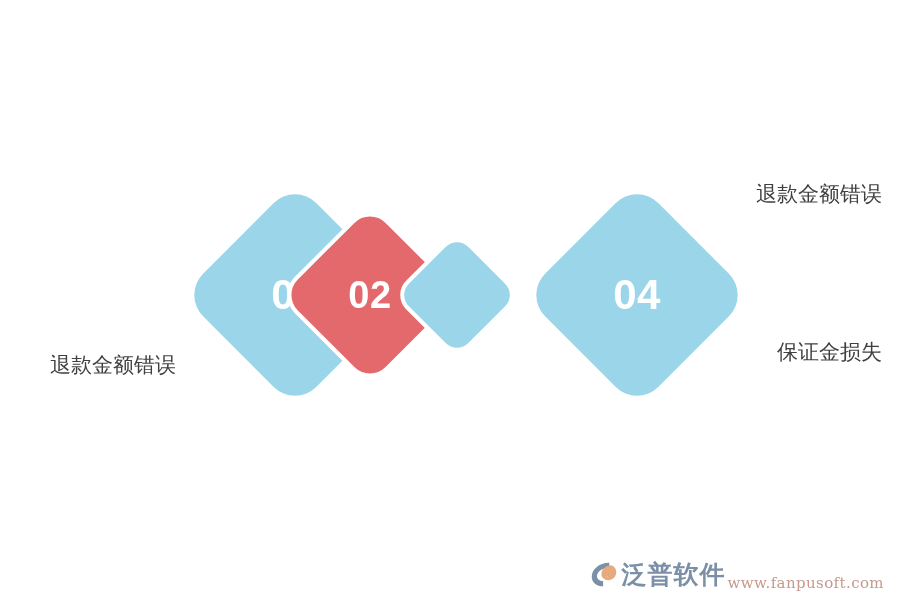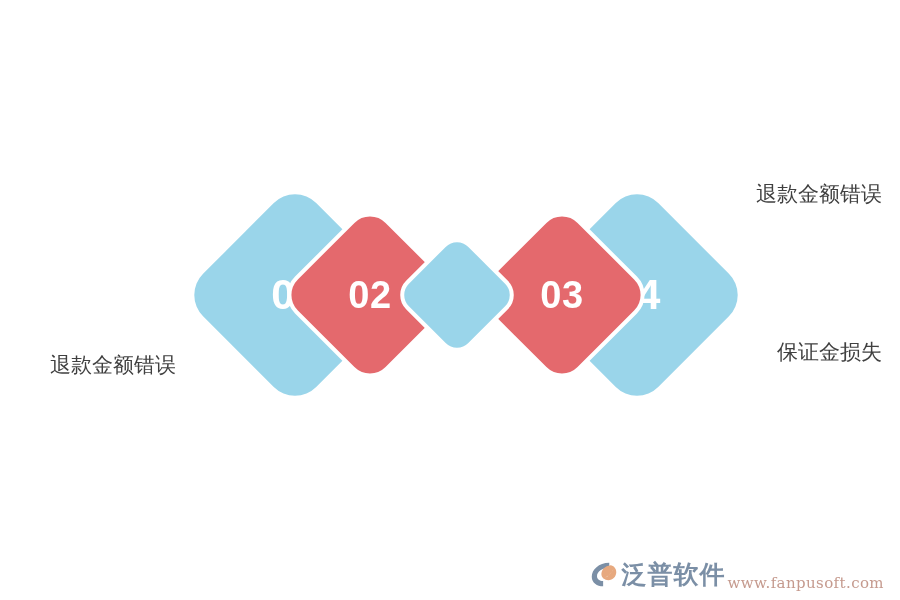--- a/index.html
+++ b/index.html
@@ -162,24 +162,20 @@
     <div class="diamond d-red" style="left:304px; top:229px;">
       <span class="shape"></span>
       <span class="num">02</span>
     </div>
 
     <div class="diamond d-blue-small" style="left:411px; top:249px;">
       <span class="shape"></span>
       <span class="num"></span>
     </div>
 
-    <div class="diamond d-red" style="left:496px; top:229px;">
-      <span class="shape"></span>
-      <span class="num">03</span>
-    </div>
 
     <div class="diamond d-blue-big" style="left:557px; top:215px;">
       <span class="shape"></span>
       <span class="num">04</span>
     </div>
 
   </div>
 
 
   <div class="caption cap-bl">退款金额错误</div>

